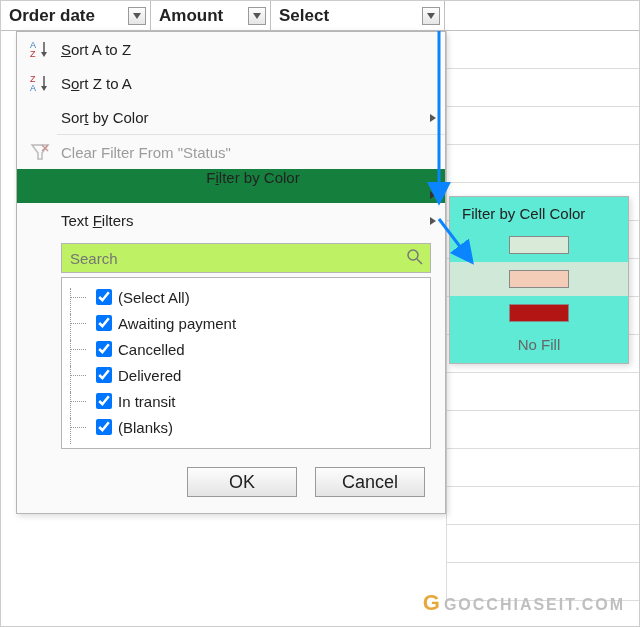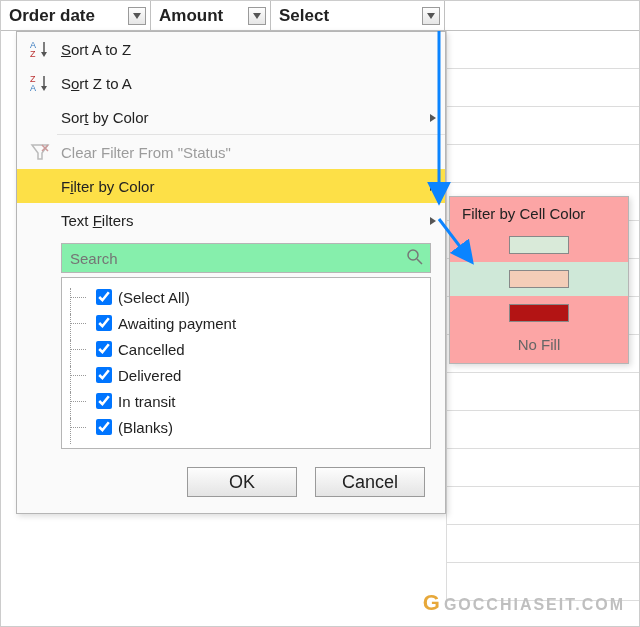--- a/index.html
+++ b/index.html
@@ -73,42 +73,42 @@
   }
   .menu-item {
     display: flex;
     align-items: center;
     height: 34px;
     padding-left: 44px;
     position: relative;
     color: #222;
   }
   .menu-item.disabled { color: #9c9c9c; }
-  .menu-item.highlight { background: #fde047; }
+  .menu-item.highlight { background: #15803d; flex-direction: column; }
   .menu-item .menu-icon {
     position: absolute;
     left: 10px;
     width: 26px;
     height: 26px;
     display: flex;
     align-items: center;
     justify-content: center;
   }
   .menu-item .submenu-arrow {
     margin-left: auto;
     margin-right: 8px;
     color: #555;
   }
   .menu-sep-top { border-top: 1px solid #e2e2e2; margin-left: 40px; }
   .search-wrap {
     margin: 6px 14px 4px 44px;
     display: flex;
     align-items: center;
     border: 1px solid #b5b5b5;
-    background: #86efac;
+    background: #bef264;
     height: 30px;
     padding: 0 6px;
   }
   .search-wrap input {
     flex: 1;
     border: none;
     outline: none;
     font-size: 15px;
     color: #777;
     background: transparent;
@@ -159,21 +159,21 @@
     align-items: center;
     justify-content: center;
     font-size: 18px;
   }
   
   .flyout {
     position: absolute;
     left: 448px;
     top: 195px;
     width: 180px;
-    background: #fca5a5;
+    background: #5eead4;
     border: 1px solid #b5b5b5;
     box-shadow: 2px 2px 6px rgba(0,0,0,0.15);
     padding-bottom: 6px;
   }
   .flyout-title {
     padding: 8px 10px 6px 12px;
     font-size: 15px;
   }
   .swatch-row {
     height: 34px;

